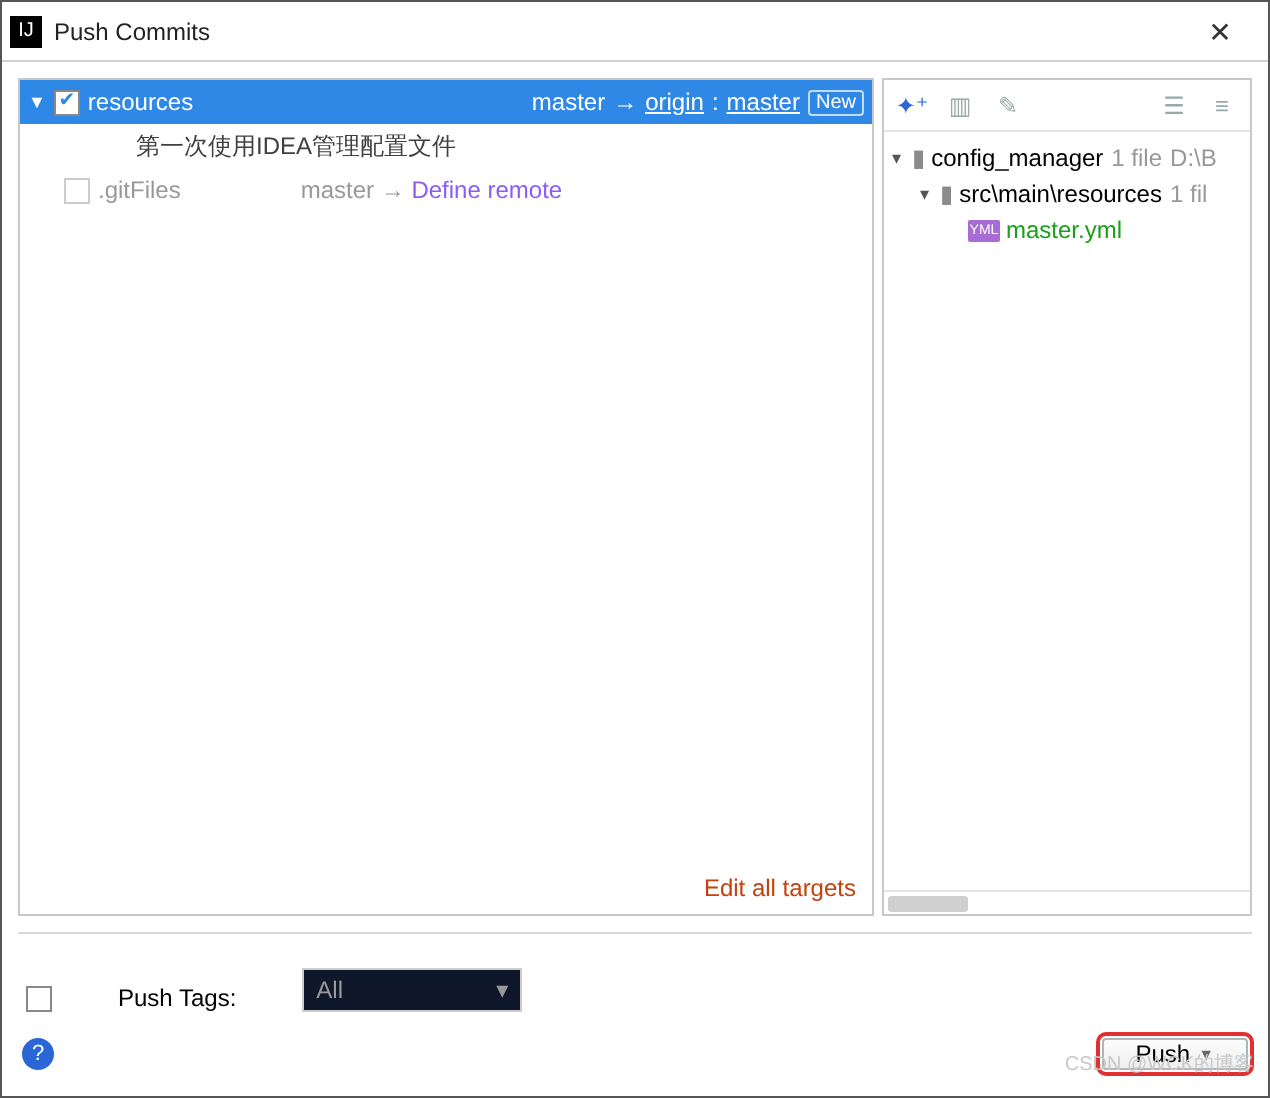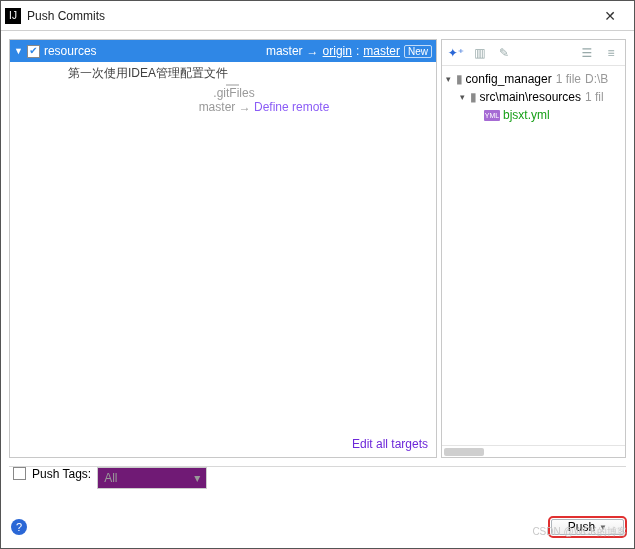--- a/index.html
+++ b/index.html
@@ -13,42 +13,42 @@
 .right { width: 185px; border: 1px solid #c8c8c8; display: flex; flex-direction: column; overflow: hidden; }
 .selrow { background: #2f87e6; color: #fff; display: flex; align-items: center; height: 22px; padding: 0 4px; }
 .chev { font-size: 9px; margin-right: 4px; }
 .cb { width: 13px; height: 13px; background: #fff; border: 1px solid #888; margin-right: 4px; display: inline-flex; align-items: center; justify-content: center; font-size: 10px; }
 .cb.checked::after { content: "✔"; color: #2f87e6; font-size: 10px; line-height: 1; }
 .selrow .name { font-weight: 400; }
 .branch { margin-left: auto; display: flex; align-items: center; gap: 4px; }
 .branch .u { text-decoration: underline; }
 .newbadge { border: 1px solid rgba(255,255,255,0.7); padding: 0 3px; font-size: 10px; border-radius: 2px; }
 .subitem { display: flex; align-items: center; height: 22px; padding-left: 58px; color: #404040; }
-.subitem2 { display: flex; align-items: center; height: 22px; padding-left: 22px; color: #999; flex-direction: column; }
+.subitem2 { display: flex; align-items: center; height: 22px; padding-left: 22px; color: #999; }
 .subitem2 .cb { border-color: #ccc; }
 .subitem2 .branch2 { margin-left: 60px; color: #999; }
 .subitem2 .link { color: #8b5cf6; }
-.editlink { color: #6d28d9; text-align: right; padding: 6px 8px; }
+.editlink { color: #c2410c; text-align: right; padding: 6px 8px; }
 .toolbar { height: 26px; display: flex; align-items: center; gap: 8px; padding: 0 6px; border-bottom: 1px solid #e4e4e4; }
 .toolbar .ic { width: 16px; height: 16px; color: #9aa; display: flex; align-items: center; justify-content: center; font-size: 12px; }
 .toolbar .blue { color: #2a67d6; }
 .toolbar .grow { flex: 1; }
 .tree { padding: 4px 0 4px 4px; white-space: nowrap; overflow: hidden; }
 .tree .row { display: flex; align-items: center; height: 18px; }
 .tree .row .exp { font-size: 9px; color: #555; width: 10px; }
 .tree .fold { color: #8b8b8b; margin-right: 3px; }
 .tree .dim { color: #999; margin-left: 4px; }
 .tree .file { color: #18a018; }
 .yml { display: inline-block; width: 16px; height: 11px; background: #a66bd4; color: #fff; font-size: 7px; line-height: 11px; text-align: center; margin-right: 3px; border-radius: 1px; }
 .hscroll { height: 12px; border-top: 1px solid #e4e4e4; display: flex; align-items: center; padding: 0 2px; margin-top: auto; }
 .hscroll .thumb { width: 40px; height: 8px; background: #cfcfcf; border-radius: 2px; }
-.footer { height: 40px; border-top: 1px solid #d8d8d8; margin: 8px 8px 0 8px; display: flex; align-items: flex-start; padding: 0 4px; }
+.footer { height: 40px; border-top: 1px solid #d8d8d8; margin: 8px 8px 0 8px; display: flex; align-items: flex-end; padding: 0 4px; gap: 27px; }
 .footer .cb { border-color: #888; }
 .footer label { margin-left: 2px; margin-right: 6px; }
-.dropdown { width: 110px; height: 22px; border: 1px solid #ccc; background: #701a75; display: flex; align-items: center; justify-content: space-between; padding: 0 6px; color: #999; }
+.dropdown { width: 110px; height: 22px; border: 1px solid #ccc; background: #0f172a; display: flex; align-items: center; justify-content: space-between; padding: 0 6px; color: #999; }
 .buttons { height: 42px; display: flex; align-items: center; padding: 0 10px; gap: 6px; }
 .buttons .help { width: 16px; height: 16px; border-radius: 50%; background: #2a67d6; color: #fff; font-size: 11px; display: flex; align-items: center; justify-content: center; }
 .buttons .grow { flex: 1; }
 .btn { height: 16px; padding: 0 16px; border: 1px solid #aeb5bb; background: linear-gradient(#fdfdfd,#efefef); border-radius: 2px; display: inline-flex; align-items: center; gap: 4px; cursor: pointer; }
 .btn.primary { outline: 2px solid #e03030; outline-offset: 1px; }
 .btn .dd { font-size: 8px; color: #666; }
 .watermark { position: absolute; right: 8px; bottom: 10px; color: #c8c8c8; font-size: 10px; pointer-events: none; }
 </style>
 </head>
 <body>
@@ -108,21 +108,21 @@
         <span class="dim">D:\B</span>
       </div>
       <div class="row" style="padding-left:14px">
         <span class="exp">▾</span>
         <span class="fold">▮</span>
         <span>src\main\resources</span>
         <span class="dim">1 fil</span>
       </div>
       <div class="row" style="padding-left:38px">
         <span class="yml">YML</span>
-        <span class="file">bjsxt.yml</span>
+        <span class="file">master.yml</span>
       </div>
     </div>
     <div class="hscroll">
         <div class="thumb"></div>
       </div>
   </div>
 </div>
 
 <div class="footer">
   <span class="cb"></span>

